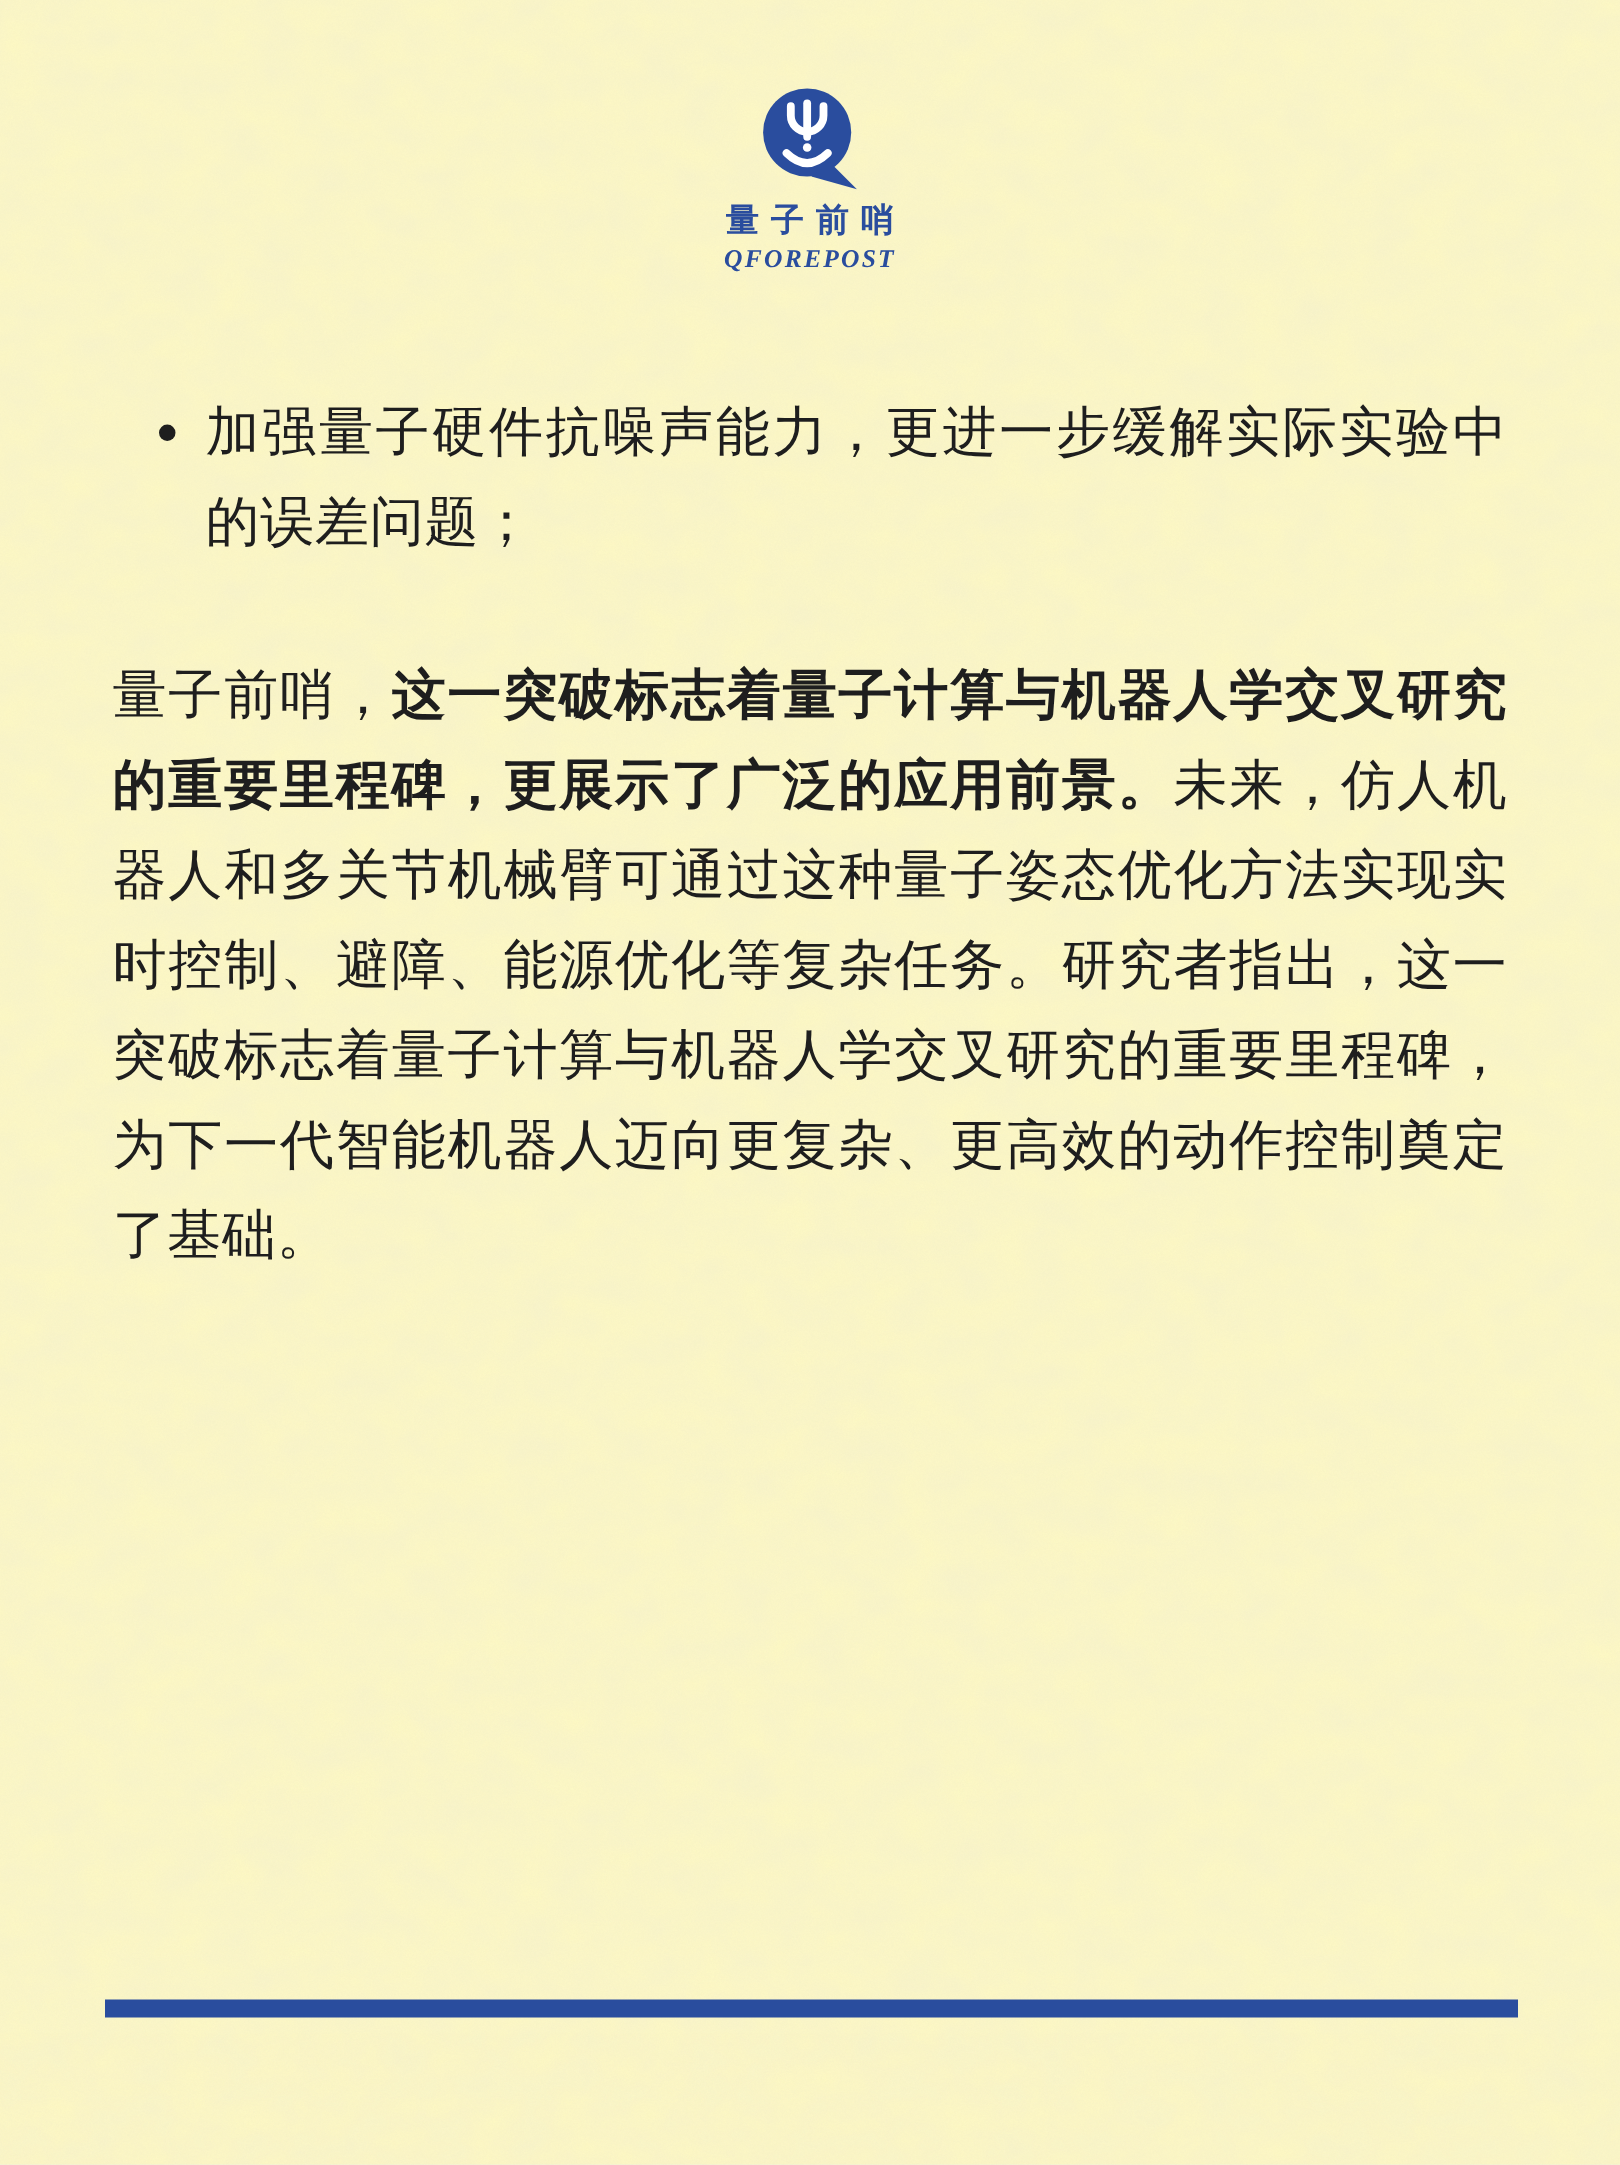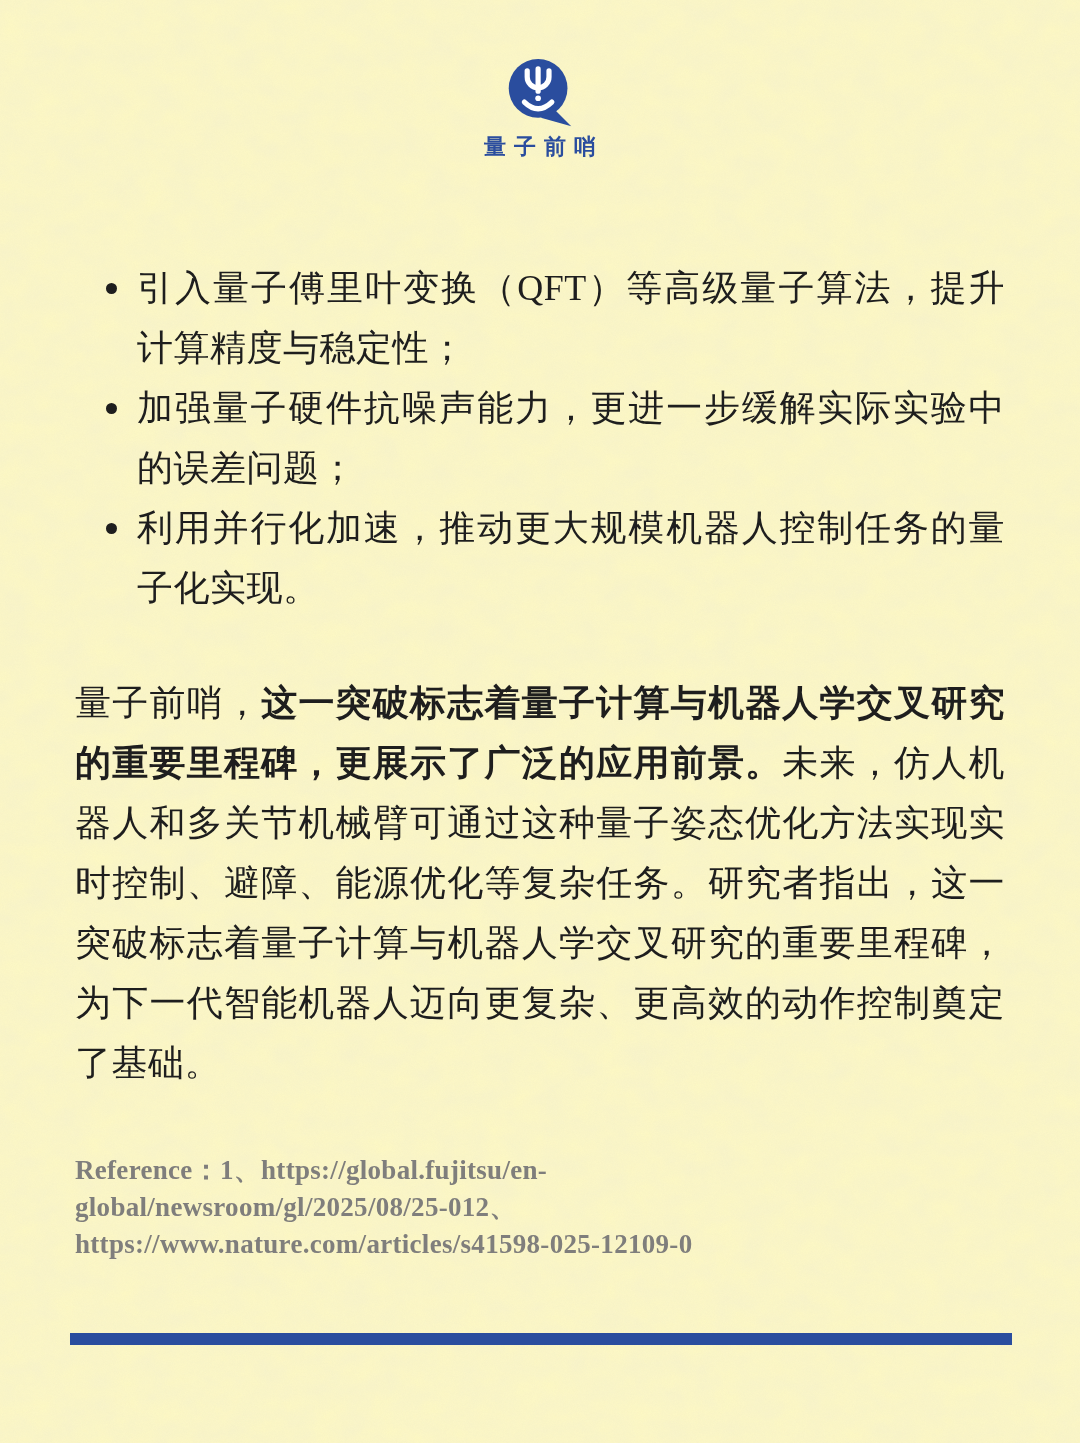--- a/index.html
+++ b/index.html
@@ -137,43 +137,31 @@
         <path d="M52 55 L71 74 L39 65 Z"></path>
       </g>
       <g stroke="#ffffff" stroke-width="5.5" fill="none" stroke-linecap="round">
         <path d="M24.5 15.5 v6.5 a11.5 11.5 0 0 0 23 0 v-6.5"></path>
         <path d="M36 13.5 v23.5"></path>
         <path d="M21.5 48.5 Q36 62.5 50.5 48.5"></path>
       </g>
       <circle cx="36" cy="44.5" r="3" fill="#ffffff"></circle>
     </svg>
     <div class="logo-cn">量子前哨</div>
+    <div class="logo-en">QFOREPOST</div>
   </header>
 
   <main class="content">
 
     <ul class="bullets">
       <li>
         <span class="bullet-dot"></span>
-        <span>引入量子傅里叶变换（QFT）等高级量子算法，提升计算精度与稳定性；</span>
-      </li>
-      <li>
-        <span class="bullet-dot"></span>
         <span>加强量子硬件抗噪声能力，更进一步缓解实际实验中的误差问题；</span>
-      </li>
-      <li>
-        <span class="bullet-dot"></span>
-        <span>利用并行化加速，推动更大规模机器人控制任务的量子化实现。</span>
       </li>
     </ul>
 
     <p class="summary"><span>量子前哨，</span><b>这一突破标志着量子计算与机器人学交叉研究的重要里程碑，更展示了广泛的应用前景。</b><span>未来，仿人机器人和多关节机械臂可通过这种量子姿态优化方法实现实时控制、避障、能源优化等复杂任务。研究者指出，这一突破标志着量子计算与机器人学交叉研究的重要里程碑，为下一代智能机器人迈向更复杂、更高效的动作控制奠定了基础。</span></p>
   </main>
 
-  <div class="reference">
-    <div>Reference：1、https://global.fujitsu/en-</div>
-    <div>global/newsroom/gl/2025/08/25-012、</div>
-    <div>https://www.nature.com/articles/s41598-025-12109-0</div>
-  </div>
 
   <div class="divider"></div>
 
 </div>
 
 </body></html>

